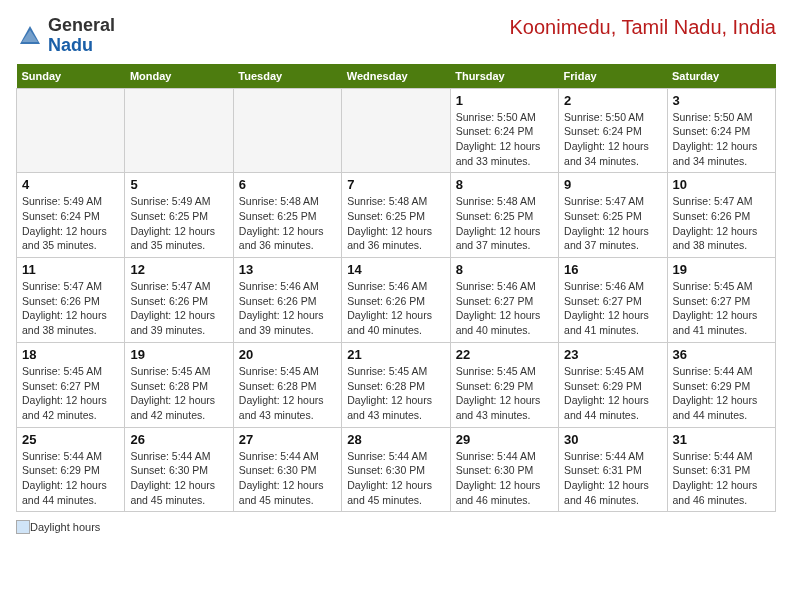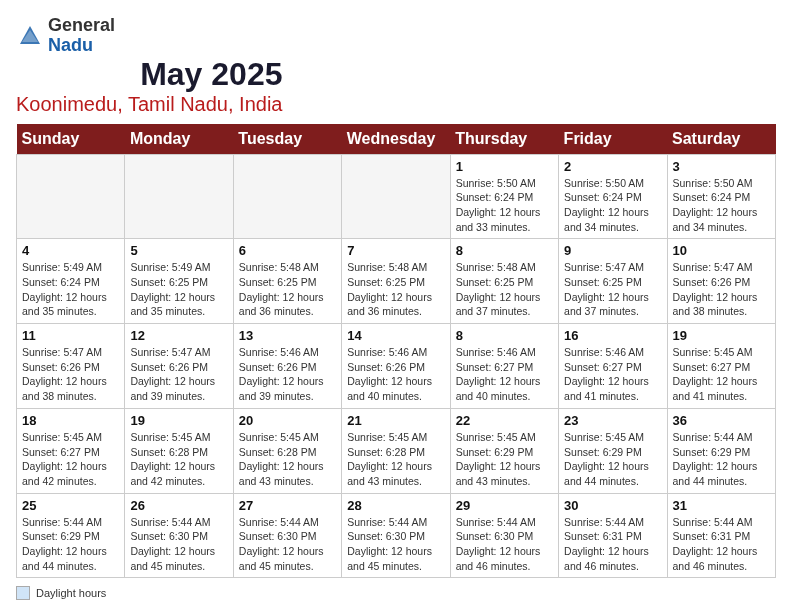--- a/index.html
+++ b/index.html
@@ -8,21 +8,20 @@
       background: #fff;
       width: 792px;
       min-height: 612px;
       padding: 16px;
     }
     .header {
       display: flex;
       justify-content: space-between;
       align-items: flex-start;
       margin-bottom: 8px;
-      flex-direction: column;
     }
     .logo {
       display: flex;
       align-items: center;
     }
     .logo-text {
       display: flex;
       flex-direction: column;
       font-size: 18px;
       font-weight: bold;
@@ -46,25 +45,25 @@
     .location {
       font-size: 20px;
       color: #b91c1c;
     }
     table {
       width: 100%;
       border-collapse: collapse;
       font-size: 11px;
     }
     th {
-      background-color: #7f1d1d;
+      background-color: #4d7c0f;
       color: #fff;
       text-align: left;
       padding: 6px 5px;
-      font-size: 16px;
+      font-size: 11px;
       font-weight: bold;
     }
     td {
       border: 1px solid #ccc;
       vertical-align: top;
       padding: 4px 5px;
       height: 80px;
       width: 14.28%;
       background: #fff;
     }
@@ -81,21 +80,20 @@
       color: #333;
       font-size: 10.5px;
       line-height: 1.4;
     }
     .footer-note {
       margin-top: 8px;
       font-size: 11px;
       color: #333;
       display: flex;
       align-items: center;
-      gap: 6px;
     }
     .footer-box {
       width: 14px;
       height: 14px;
       background: #d0e4f7;
       border: 1px solid #aaa;
       display: inline-block;
     }
   </style>
 </head>
@@ -107,21 +105,20 @@
       <rect x="0" y="0" width="28" height="28" fill="none"></rect>
       <polygon points="14,4 24,22 4,22" fill="#1a5fa8" opacity="0.85"></polygon>
       <polygon points="14,8 22,20 6,20" fill="#fff" opacity="0.3"></polygon>
     </svg>
     <div class="logo-text">
       <span class="logo-general">General</span>
       <span class="logo-blue">Nadu</span>
     </div>
   </div>
   <div class="title-section">
-    <div class="month-title">May 2025</div>
     <div class="location">Koonimedu, Tamil Nadu, India</div>
   </div>
 </div>
 
 <table>
   <thead>
     <tr>
     <th>Sunday</th>
         <th>Monday</th>
         <th>Tuesday</th>

